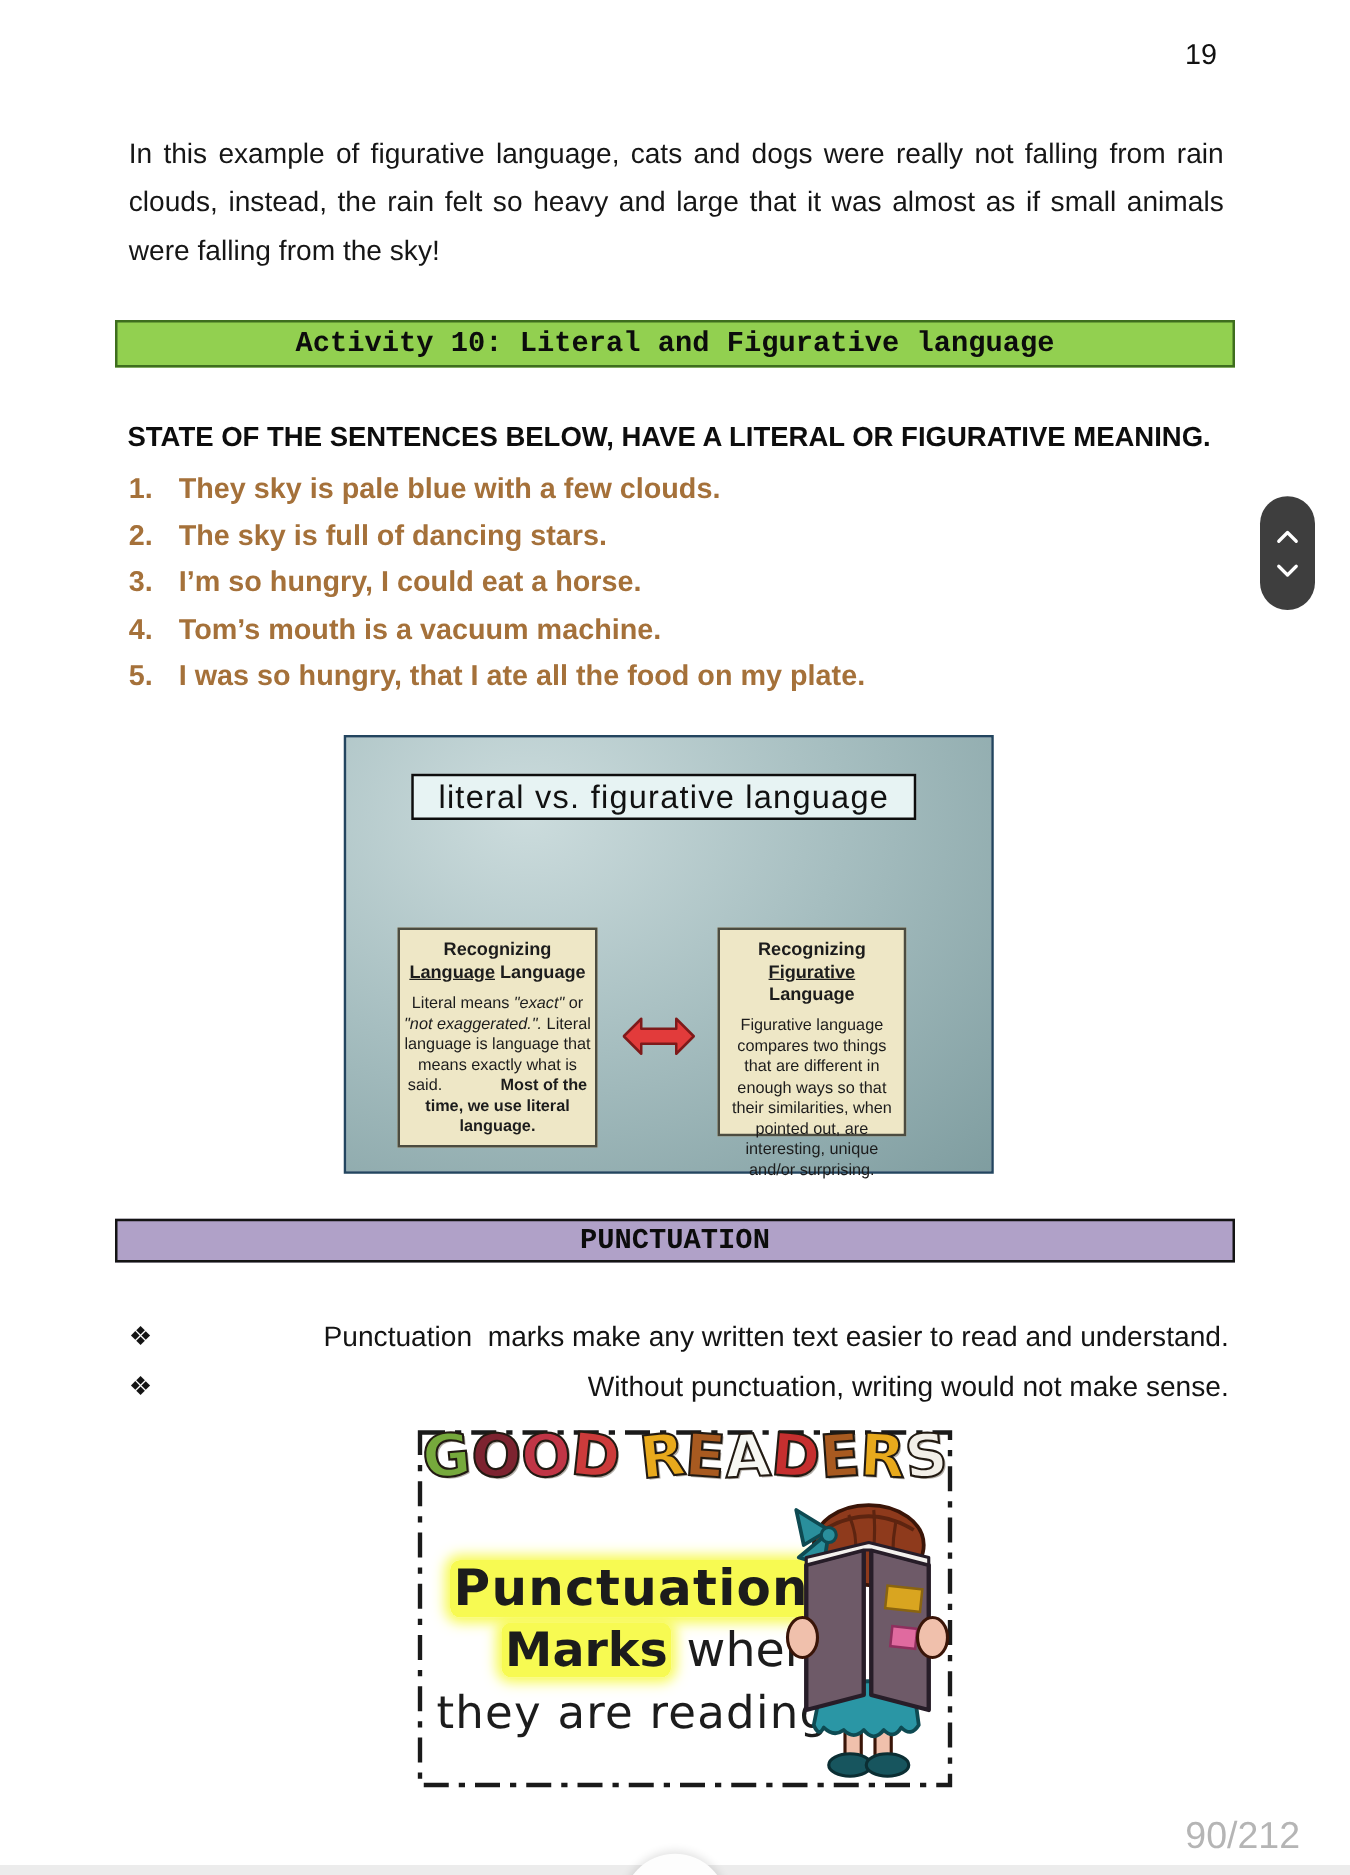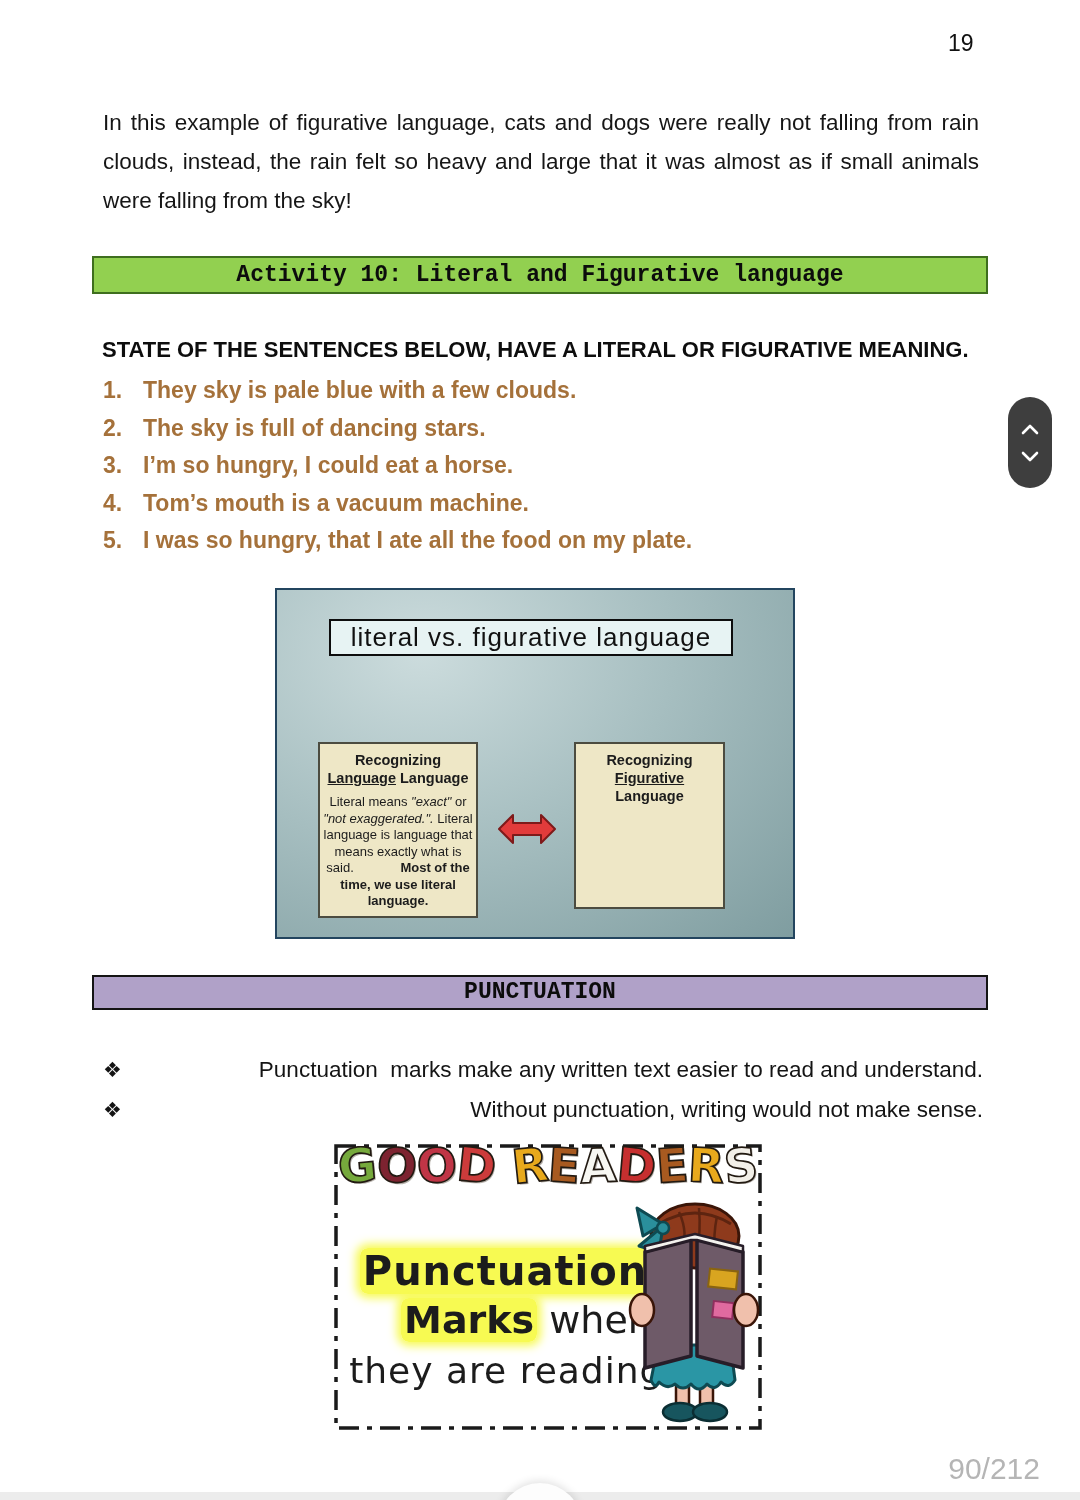--- a/index.html
+++ b/index.html
@@ -167,20 +167,21 @@
 
     <svg class="d-arrow" width="58" height="34" viewBox="0 0 58 34">
       <polygon points="1,17 15,3 15,11 43,11 43,3 57,17 43,31 43,23 15,23 15,31" fill="#e23b3b" stroke="#7e1a1a" stroke-width="2" stroke-linejoin="round"></polygon>
     </svg>
 
     <div class="d-box d-right">
       <div class="d-head">
         <span>Recognizing</span><br>
         <span class="u">Figurative</span><span> Language</span>
       </div>
+      <div class="d-body">Figurative language compares two things that are different in enough ways so that their similarities, when pointed out, are interesting, unique and/or surprising.</div>
     </div>
   </div>
 
   <div class="banner purple">
     <span>PUNCTUATION</span>
   </div>
 
   <div class="bullets">
     <div class="brow">
       <span class="bmark">❖</span>

